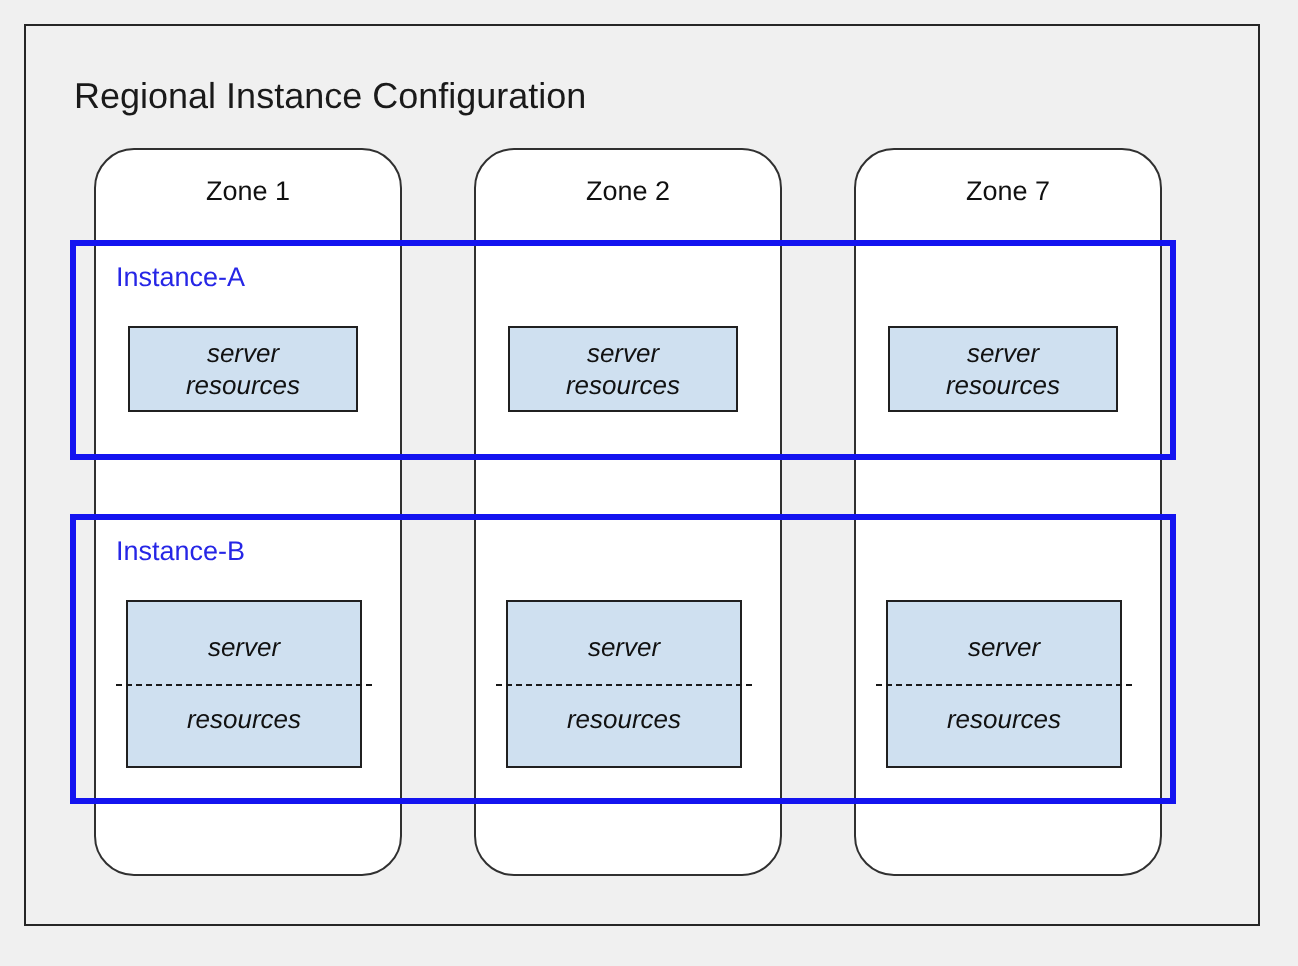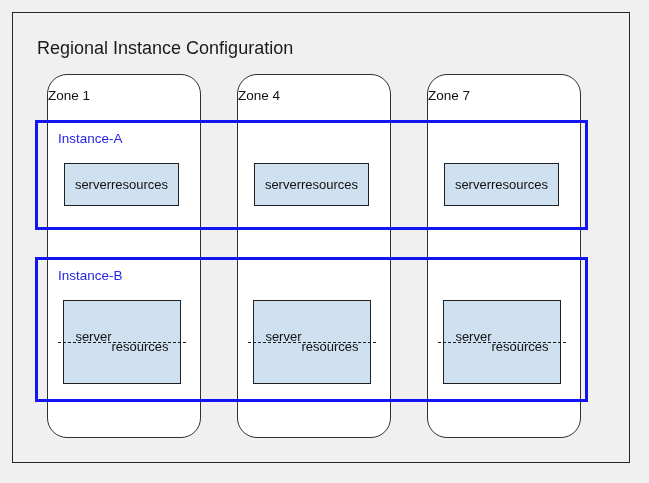--- a/index.html
+++ b/index.html
@@ -55,21 +55,21 @@
   }
   .zone-1 { left: 47px; }
   .zone-2 { left: 237px; }
   .zone-3 { left: 427px; }
 
   .zone-label {
     position: absolute;
     top: 13px;
     left: 0;
     right: 0;
-    text-align: left;
+    text-align: center;
     font-size: 13.5px;
     color: #111111;
   }
 
   
   .instance-band {
     position: absolute;
     left: 35px;
     width: 553px;
     box-sizing: border-box;
@@ -89,23 +89,24 @@
     white-space: nowrap;
   }
 
   
   .resource-box {
     position: absolute;
     box-sizing: border-box;
     border: 1.3px solid #202020;
     background: #cfe0f0;
     display: flex;
-    flex-direction: row;
+    flex-direction: column;
     align-items: center;
     justify-content: center;
+    font-style: italic;
   }
 
   .resource-box .res-line {
     font-size: 13px;
     line-height: 16px;
     color: #111111;
     text-align: center;
     position: relative;
     z-index: 2;
   }
@@ -151,21 +152,21 @@
   <div class="region-frame">
 
     <div class="region-title">Regional Instance Configuration</div>
   </div>
 
   <div class="zone zone-1">
     <div class="zone-label">Zone 1</div>
   </div>
 
   <div class="zone zone-2">
-    <div class="zone-label">Zone 4</div>
+    <div class="zone-label">Zone 2</div>
   </div>
 
   <div class="zone zone-3">
     <div class="zone-label">Zone 7</div>
   </div>
 
   <div class="instance-band instance-a">
     <div class="instance-label">Instance-A</div>
   </div>
 

